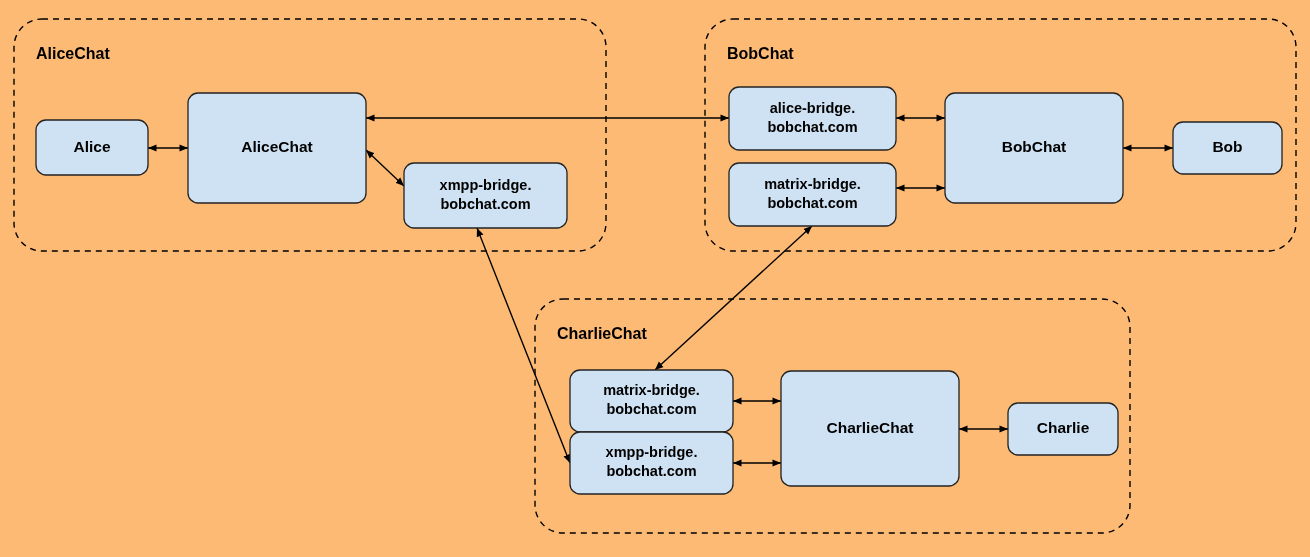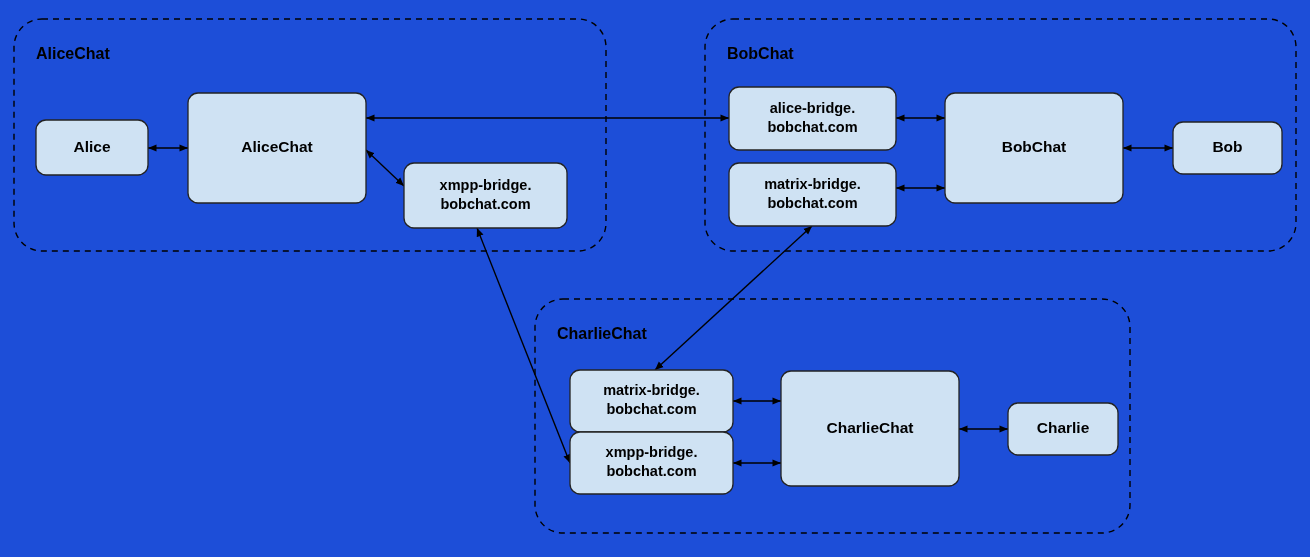--- a/index.html
+++ b/index.html
@@ -11,21 +11,21 @@
   body {
     font-family: "Liberation Sans", sans-serif;
     width: 1310px;
     height: 557px;
     overflow: hidden;
   }
   #diagram-root {
     position: relative;
     width: 1310px;
     height: 557px;
-    background: #1d4ed8;
+    background: #fdba74;
   }
   svg.diagram-canvas {
     display: block;
     width: 1310px;
     height: 557px;
   }
   .group-frame {
     fill: none;
     stroke: #000000;
     stroke-width: 1.4;

